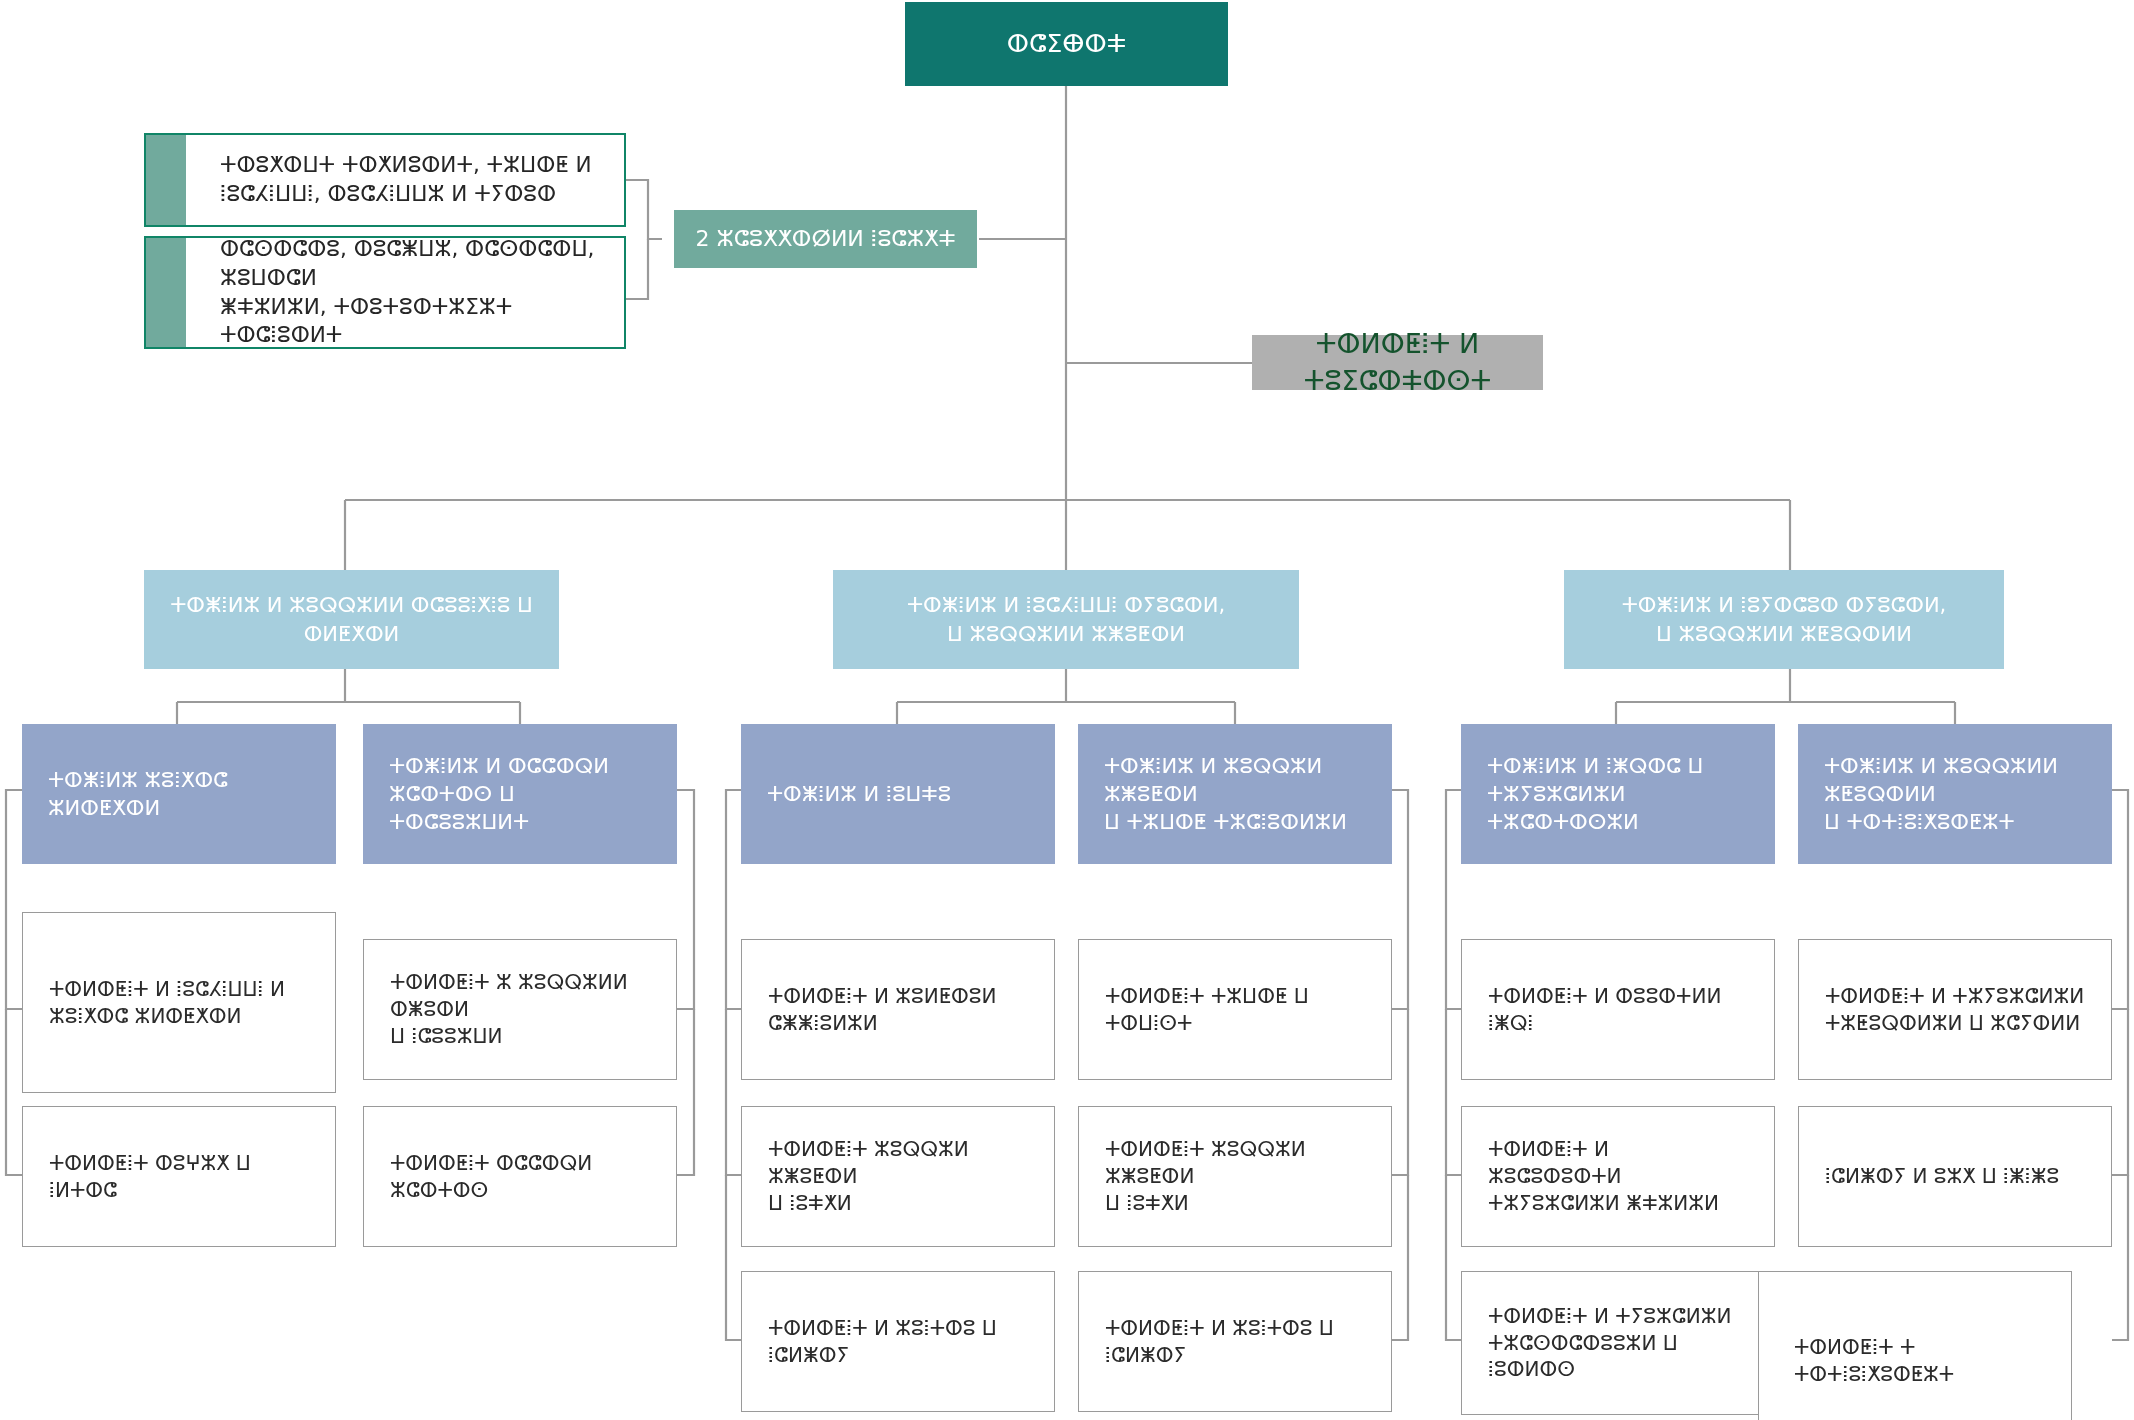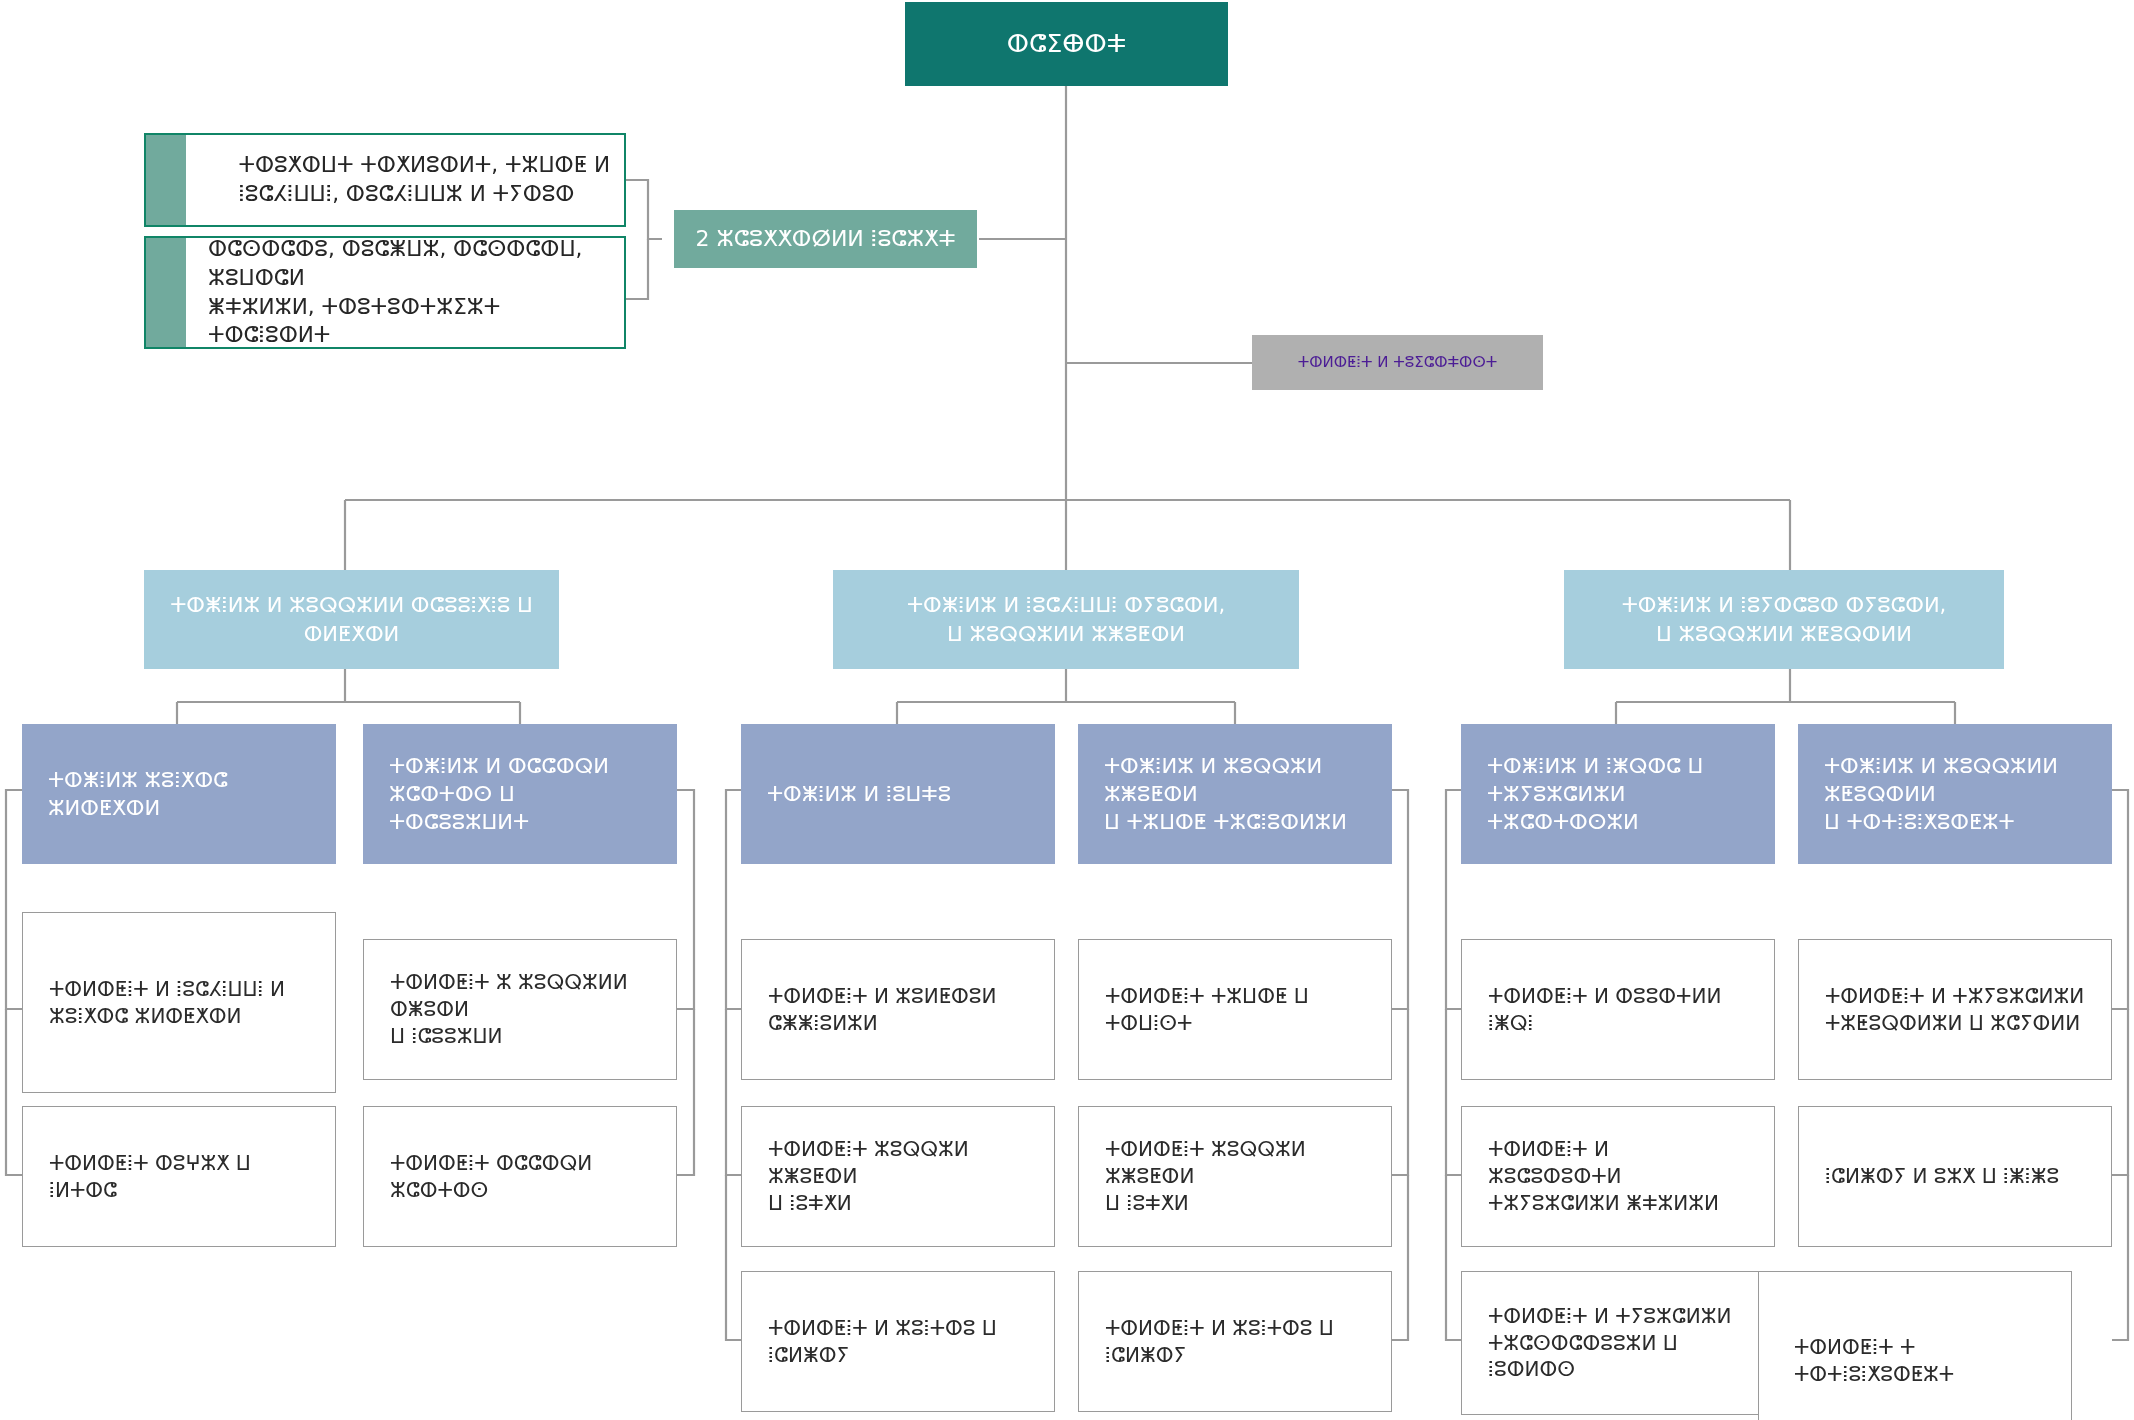--- a/index.html
+++ b/index.html
@@ -40,31 +40,31 @@
 
   
   .n-greenbar {
     background: #ffffff;
     border: 2px solid #108567;
   }
   .n-greenbar .tab {
     width: 40px; height: 100%; background: #71aa9d; flex: 0 0 40px;
   }
   .n-greenbar .body {
-    flex: 1 1 auto; padding-left: 22px; padding-right: 14px;
-    display: flex; align-items: center; height: 100%; justify-content: flex-end;
+    flex: 1 1 auto; padding-left: 34px; padding-right: 14px;
+    display: flex; align-items: center; height: 100%;
   }
   .n-greenbar .txt { color: #262626; font-size: 21.5px; }
 
   
   .n-gray {
     background: #b0b0b0;
     justify-content: center; text-align: center;
   }
-  .n-gray .txt { color:#4c1d95; font-size: 15px; }
+  .n-gray .txt { color:#14532d; font-size: 27px; }
 
   
   .n-lblue { background: #a6cedd; justify-content: center; text-align: center; }
   .n-lblue .txt { color:#ffffff; font-size: 21px; }
 
   
   .n-slate { background: #93a5c9; }
   .n-slate .body { padding: 0 26px; width:100%; }
   .n-slate .txt { color:#ffffff; font-size: 21px; }
 

